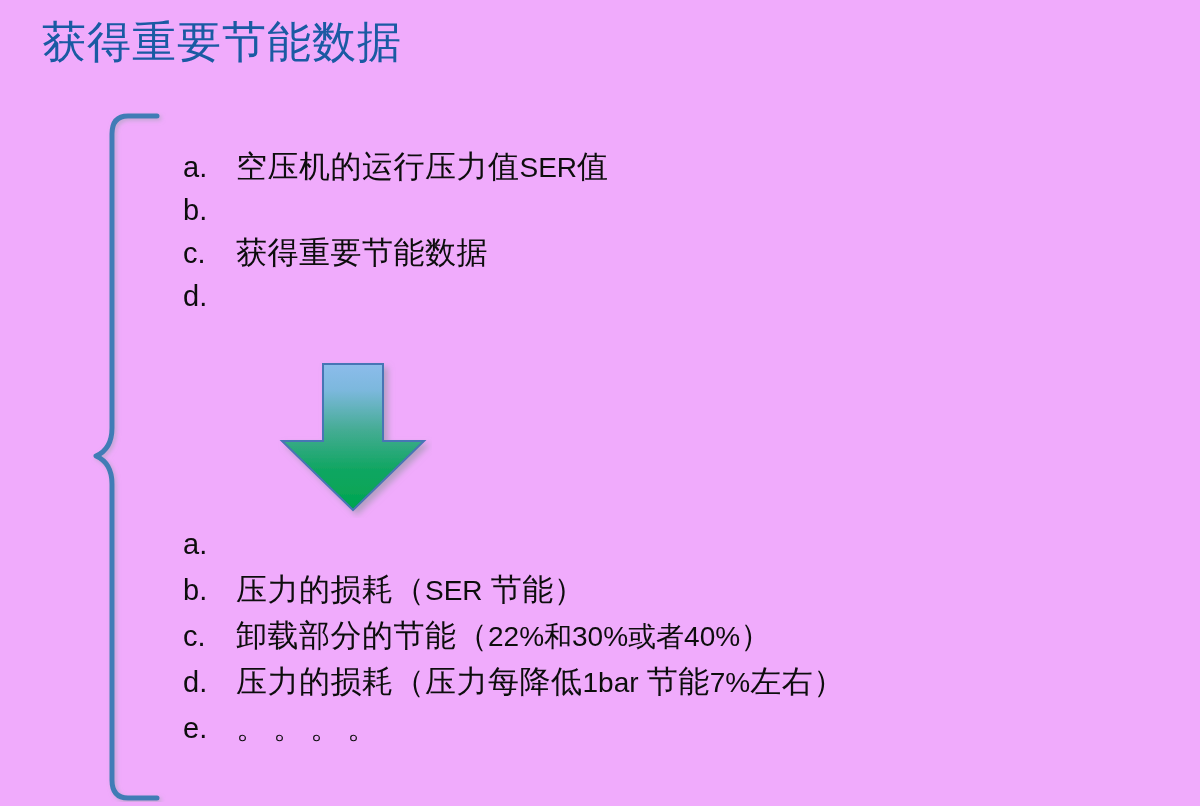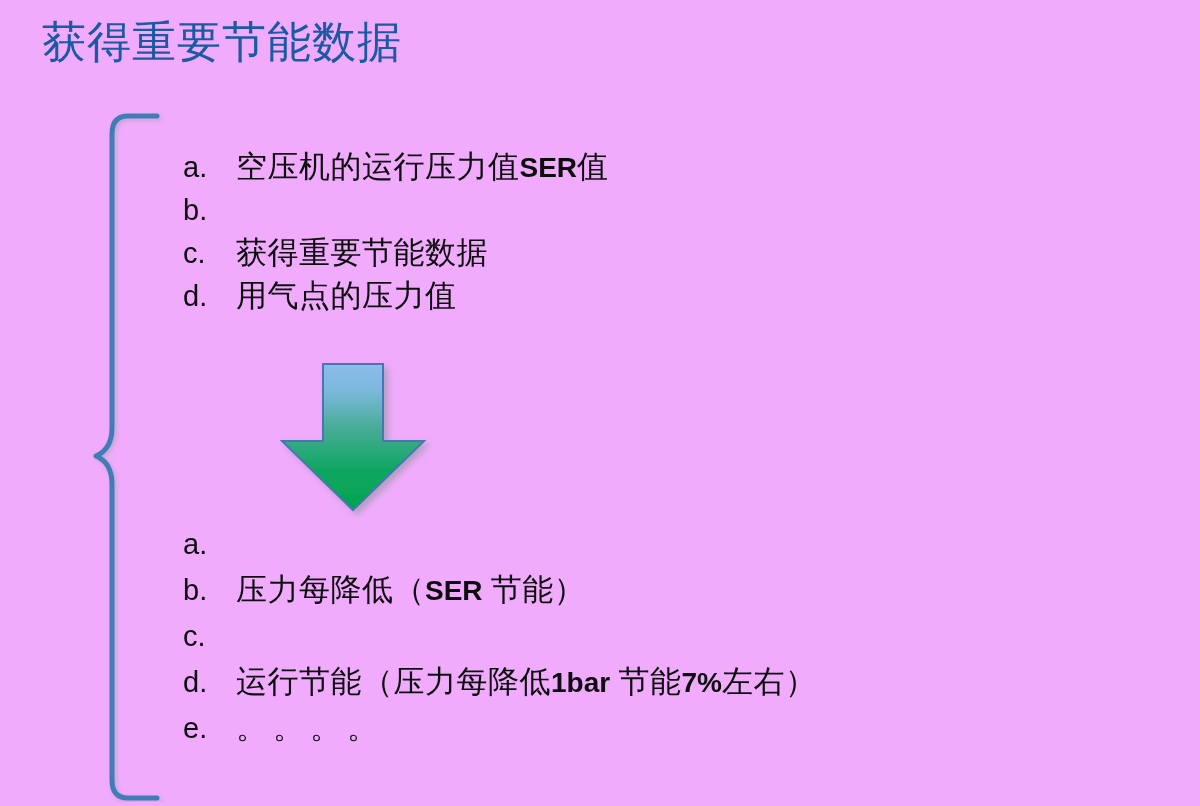--- a/index.html
+++ b/index.html
@@ -77,21 +77,21 @@
   .item-text {
     font-family: "Liberation Serif", "DejaVu Serif", serif;
     font-size: 31px;
     line-height: 34px;
     color: #0d0d0d;
     letter-spacing: 0.5px;
   }
   
   .item-text .lat {
     font-family: "Liberation Sans", "DejaVu Sans", sans-serif;
-    font-weight: 700;
+    font-weight: 400;
     font-size: 28px;
     letter-spacing: 0;
   }
   .dots {
     font-family: "Liberation Serif", "DejaVu Serif", serif;
     font-size: 31px;
     letter-spacing: 6px;
   }
 
   
@@ -138,21 +138,20 @@
       <span class="item-marker">b.</span>
     </div>
 
     <div class="list-item">
       <span class="item-marker">c.</span>
       <span class="item-text">获得重要节能数据</span>
     </div>
 
     <div class="list-item">
       <span class="item-marker">d.</span>
-      <span class="item-text">用气点的压力值</span>
     </div>
 
   </div>
 
   <svg id="arrow-down" viewBox="0 0 154 158">
     <defs>
       <linearGradient id="arrowGrad" x1="0" y1="0" x2="0" y2="1">
         <stop offset="0%" stop-color="#8cbceb"></stop>
         <stop offset="18%" stop-color="#7cb8dd"></stop>
         <stop offset="45%" stop-color="#45ac94"></stop>
@@ -167,30 +166,31 @@
   </svg>
 
   <div id="list-bottom" class="list-block">
 
     <div class="list-item">
       <span class="item-marker">a.</span>
     </div>
 
     <div class="list-item">
       <span class="item-marker">b.</span>
-      <span class="item-text"><span>压力每降低（</span><span class="lat">SER</span><span> 节能）</span></span>
+      <span class="item-text"><span>压力的损耗（</span><span class="lat">SER</span><span> 节能）</span></span>
     </div>
 
     <div class="list-item">
       <span class="item-marker">c.</span>
+      <span class="item-text"><span>卸载部分的节能（</span><span class="lat">22%和30%或者40%</span><span>）</span></span>
     </div>
 
     <div class="list-item">
       <span class="item-marker">d.</span>
-      <span class="item-text"><span>运行节能（压力每降低</span><span class="lat">1bar</span><span> 节能</span><span class="lat">7%</span><span>左右）</span></span>
+      <span class="item-text"><span>压力的损耗（压力每降低</span><span class="lat">1bar</span><span> 节能</span><span class="lat">7%</span><span>左右）</span></span>
     </div>
 
     <div class="list-item">
       <span class="item-marker">e.</span>
       <span class="item-text dots">。。。。</span>
     </div>
 
   </div>
 
 </div>

